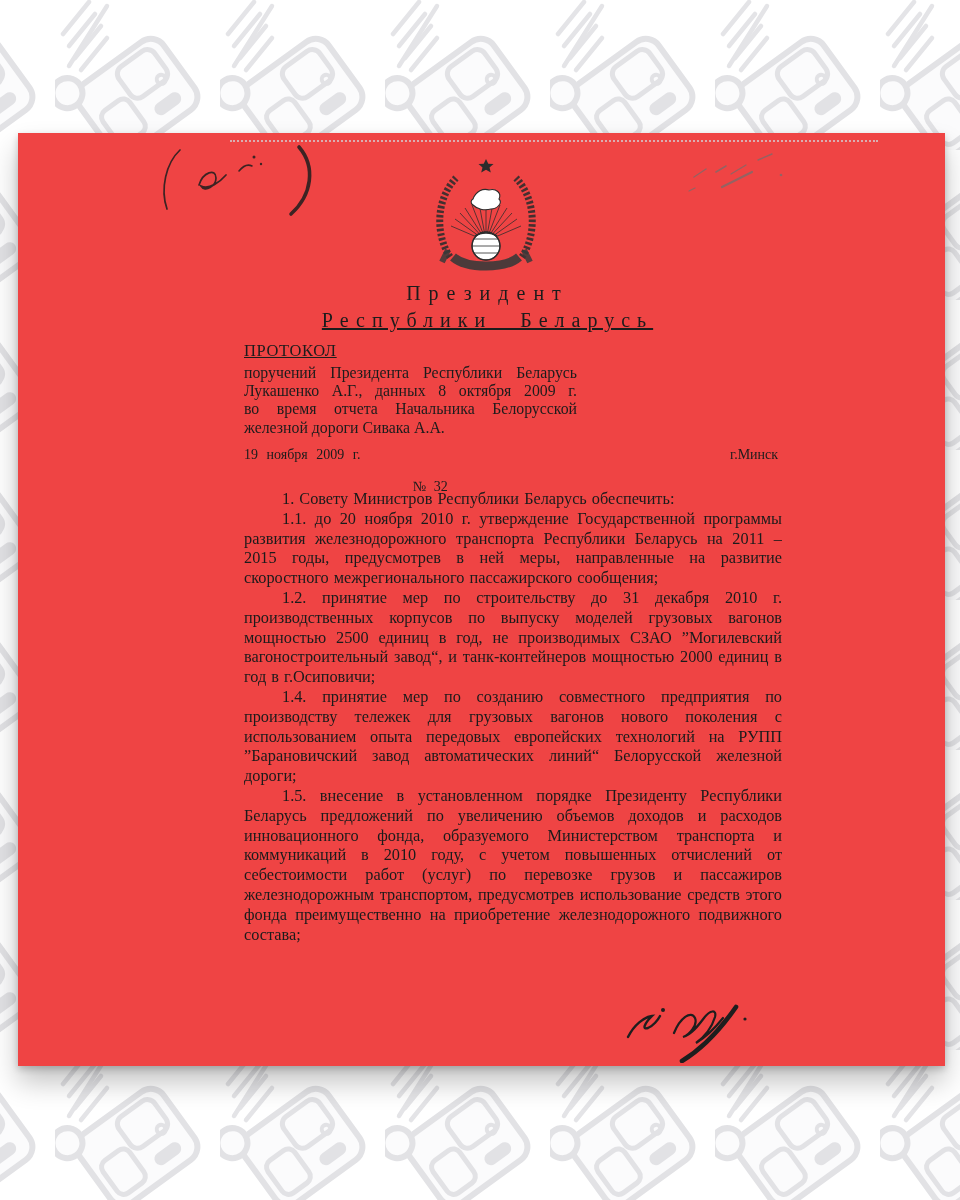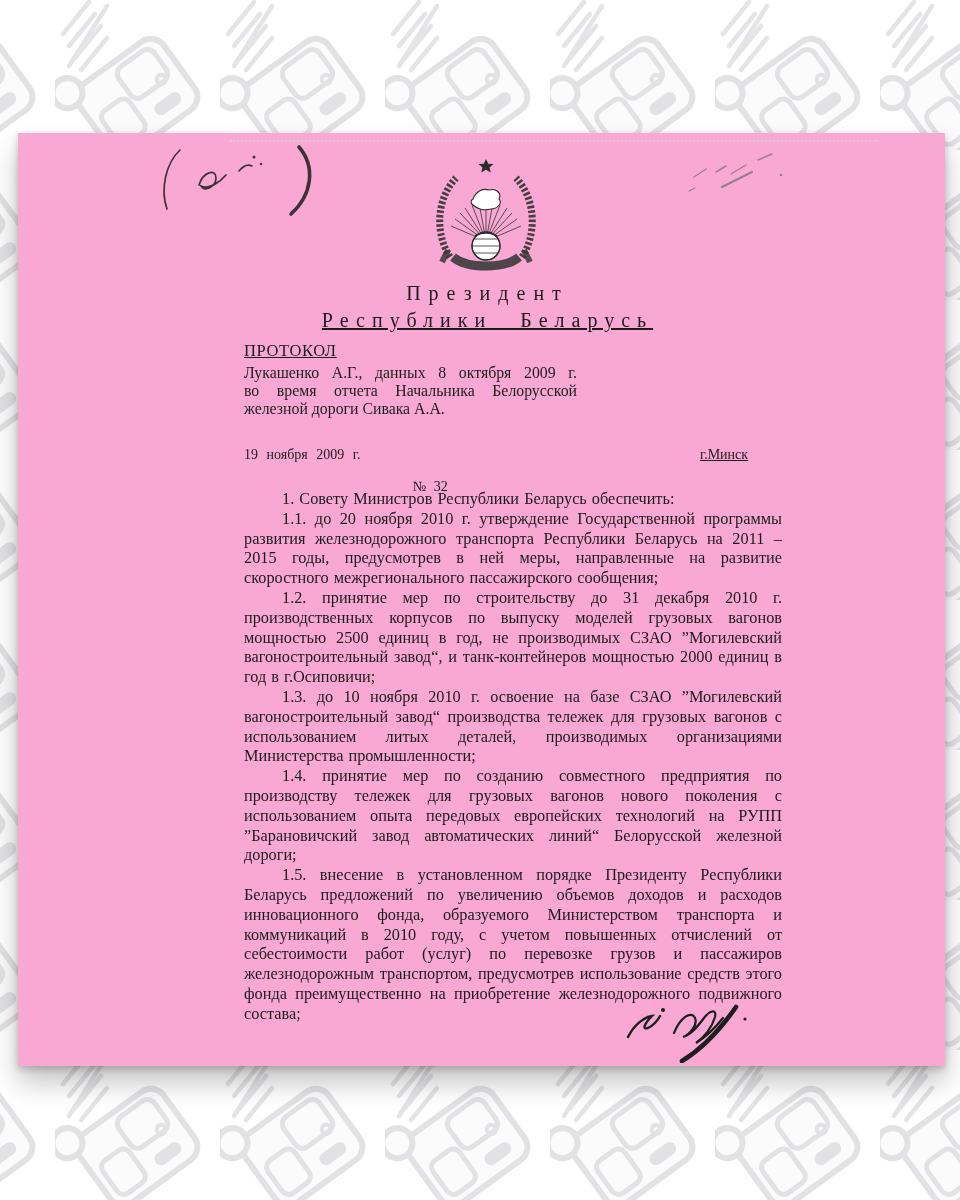--- a/index.html
+++ b/index.html
@@ -4,21 +4,21 @@
 <style>
   html,body{margin:0;padding:0;}
   body{
     width:960px;height:1200px;position:relative;overflow:hidden;
     background:#ffffff;
     font-family:"Liberation Serif","DejaVu Serif",serif;
   }
   .wm-layer{position:absolute;left:0;top:0;z-index:0;}
   .sheet{
     position:absolute;left:18px;top:133px;width:927px;height:933px;
-    background:#f9a8d4;z-index:1;
+    background:#ef4444;z-index:1;
     box-shadow:0 3px 7px rgba(0,0,0,.20), 0 16px 26px rgba(0,0,0,.24);
   }
   .torn-line{
     position:absolute;left:212px;top:7px;width:648px;height:0;
     border-top:2px dotted #d2d2d6;opacity:.75;
   }
   .note-left{position:absolute;left:135px;top:10px;}
   .note-right{position:absolute;left:668px;top:12px;}
   .emblem{position:absolute;left:411px;top:24px;}
   .lh-title{
@@ -36,21 +36,21 @@
     position:absolute;left:0;top:208px;font-size:16.5px;letter-spacing:.6px;text-decoration:underline;
   }
   .subject{position:absolute;left:0;top:231px;width:333px;}
   .subject .sline{
     font-size:15.8px;line-height:18.2px;text-align:justify;
   }
   .subject .jl{text-align-last:justify;}
   .date-row{position:absolute;left:0;top:314px;width:538px;height:20px;font-size:14px;}
   .date-row .date{position:absolute;left:0;word-spacing:5px;}
   .date-row .num{position:absolute;left:169px;word-spacing:4px;margin-top:32px;}
-  .date-row .city{position:absolute;left:456px;text-decoration:underline;}
+  .date-row .city{position:absolute;left:486px;}
   .body-text{
     position:absolute;left:226px;top:356px;width:538px;color:#1b1b1b;
     font-size:16.3px;line-height:19.8px;
   }
   .body-text p{
     margin:0;text-align:justify;text-indent:38px;
     word-spacing:1px;
   }
   .sig{position:absolute;left:598px;top:868px;}
   .stroke-dark{stroke:#1e1e1e;fill:none;stroke-linecap:round;}
@@ -133,36 +133,36 @@
       <path d="M19,93 l-6,12 M95,93 l6,12" stroke-width="6" stroke="#3a3a3a" opacity=".85"></path>
     </g>
   </svg>
 
   <div class="lh-title">Президент</div>
   <div class="lh-title2">Республики Беларусь</div>
 
   <div class="doc-head">
     <div class="doc-type">ПРОТОКОЛ</div>
     <div class="subject">
+      <div class="sline jl">поручений Президента Республики Беларусь</div>
       <div class="sline jl">Лукашенко А.Г., данных 8 октября 2009 г.</div>
       <div class="sline jl">во время отчета Начальника Белорусской</div>
       <div class="sline">железной дороги Сивака А.А.</div>
     </div>
     <div class="date-row">
       <span class="date">19 ноября 2009 г.</span>
       <span class="num">№ 32</span>
       <span class="city">г.Минск</span>
     </div>
   </div>
 
   <div class="body-text">
     <p>1. Совету Министров Республики Беларусь обеспечить:</p>
     <p>1.1. до 20 ноября 2010 г. утверждение Государственной программы развития железнодорожного транспорта Республики Беларусь на 2011 – 2015 годы, предусмотрев в ней меры, направленные на развитие скоростного межрегионального пассажирского сообщения;</p>
     <p>1.2. принятие мер по строительству до 31 декабря 2010 г. производственных корпусов по выпуску моделей грузовых вагонов мощностью 2500 единиц в год, не производимых СЗАО ”Могилевский вагоностроительный завод“, и танк-контейнеров мощностью 2000 единиц в год в г.Осиповичи;</p>
-    <p>1.3. до 10 ноября 2010 г. освоение на базе СЗАО ”Могилевский вагоностроительный завод“ производства тележек для грузовых вагонов с использованием литых деталей, производимых организациями Министерства промышленности;</p>
     <p>1.4. принятие мер по созданию совместного предприятия по производству тележек для грузовых вагонов нового поколения с использованием опыта передовых европейских технологий на РУПП ”Барановичский завод автоматических линий“ Белорусской железной дороги;</p>
     <p>1.5. внесение в установленном порядке Президенту Республики Беларусь предложений по увеличению объемов доходов и расходов инновационного фонда, образуемого Министерством транспорта и коммуникаций в 2010 году, с учетом повышенных отчислений от себестоимости работ (услуг) по перевозке грузов и пассажиров железнодорожным транспортом, предусмотрев использование средств этого фонда преимущественно на приобретение железнодорожного подвижного состава;</p>
   </div>
 
   <svg class="sig" width="140" height="62" viewBox="0 0 140 62">
     <g class="stroke-dark">
       <path d="M12,36 c6,-12 16,-20 24,-21 c-8,8 -10,14 -4,12 c5,-2 10,-8 12,-12" stroke-width="2.4"></path>
       <circle cx="47" cy="9" r="2" fill="#1e1e1e" stroke="none"></circle>
       <path d="M58,32 c6,-15 17,-23 21,-15 c3,7 -6,17 -12,19 c8,-2 15,-11 21,-19 c6,-8 13,-9 11,-1 c-3,10 -11,20 -19,26 c10,-6 19,-15 27,-25" stroke-width="2.2"></path>
       <path d="M120,6 C106,26 86,48 66,60" stroke-width="4.6"></path>

